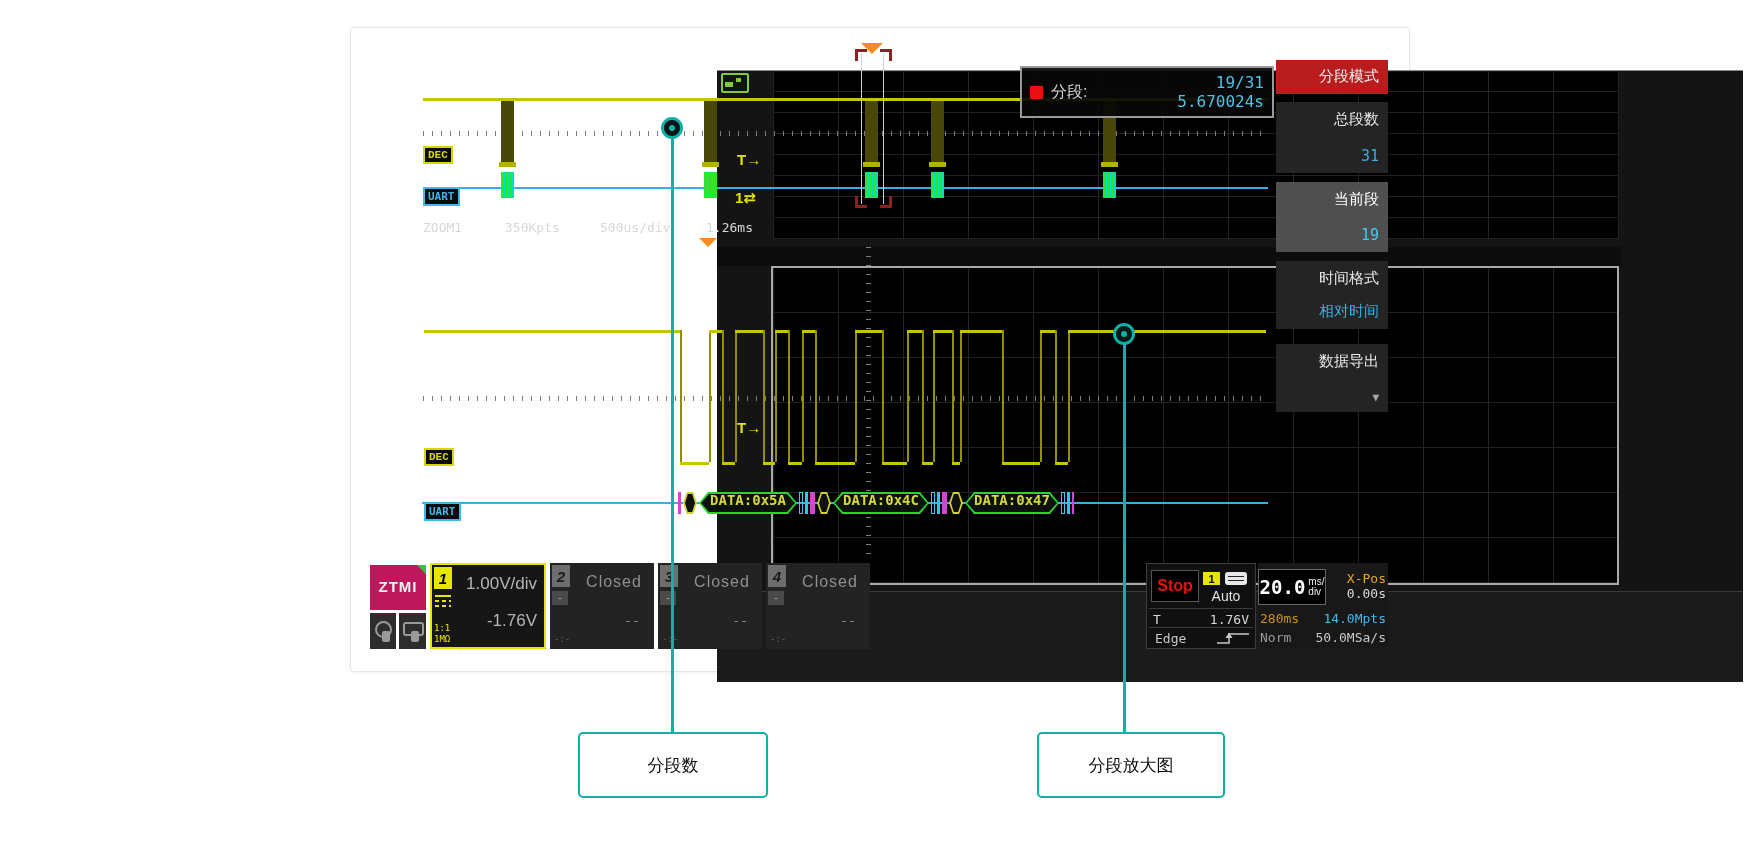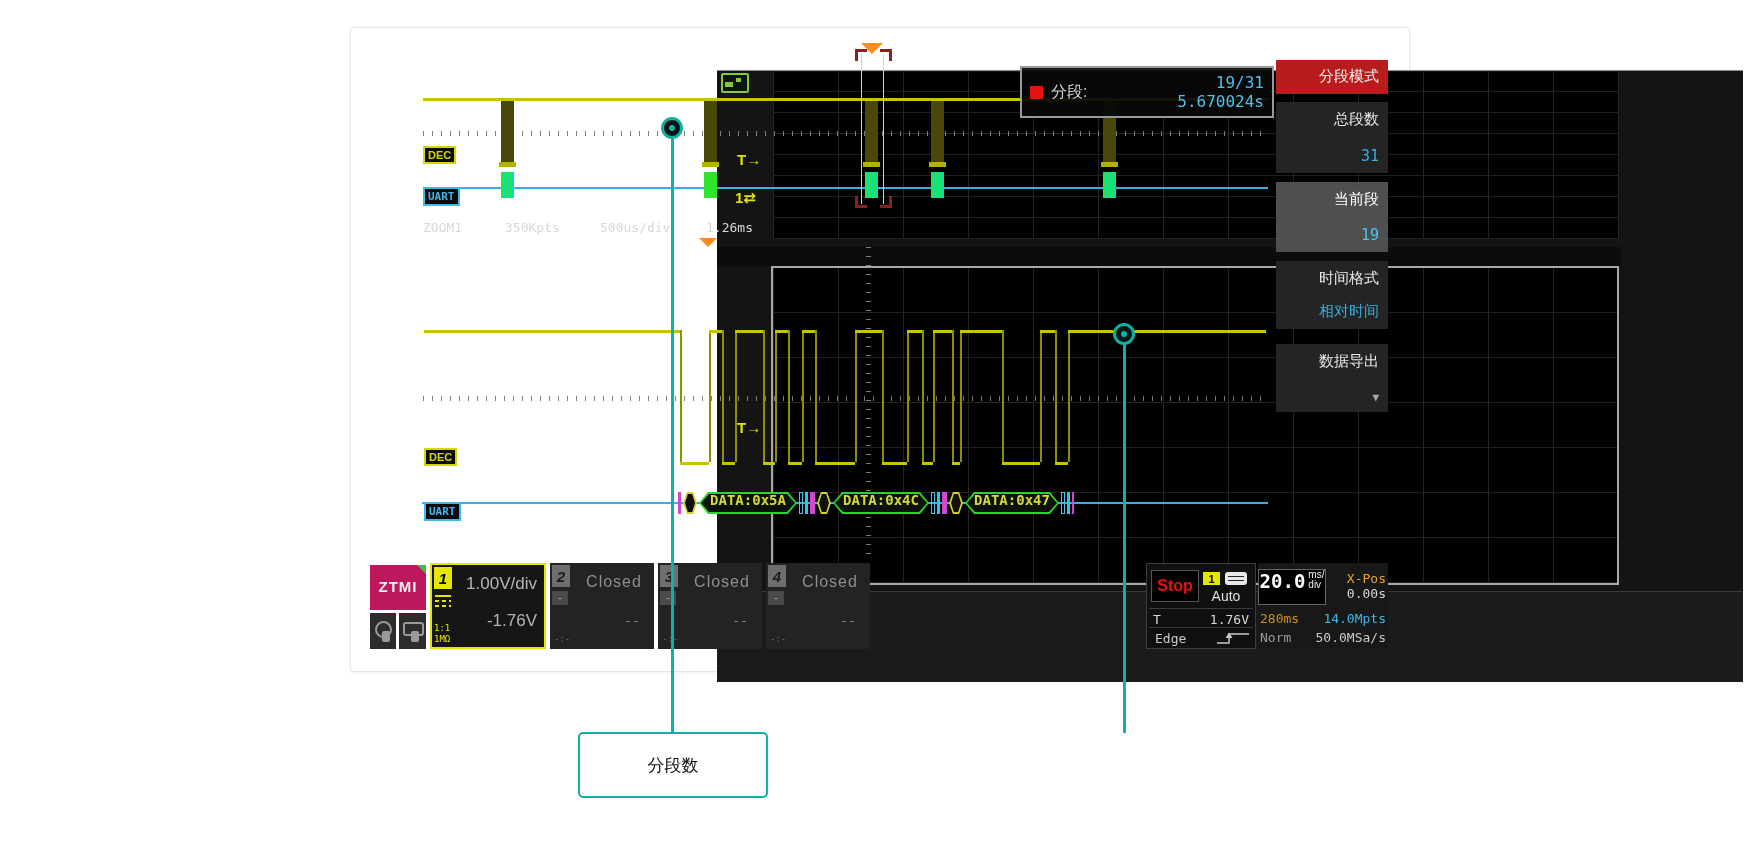--- a/index.html
+++ b/index.html
@@ -5,21 +5,21 @@
   html,body{margin:0;padding:0;background:#fff;font-family:"Liberation Sans","DejaVu Sans",sans-serif;}
   .page{position:relative;width:1760px;height:860px;overflow:hidden;background:#fff;}
   .abs{position:absolute;}
   .card{position:absolute;left:350px;top:27px;width:1058px;height:643px;background:#fff;border:1px solid #e6e6e6;border-radius:4px;box-shadow:0 1px 4px rgba(0,0,0,.06);}
   .screen{position:absolute;left:366px;top:42px;width:1026px;height:610px;background:#141414;border-top:1px solid #8a8a8a;}
   .grat-top{position:absolute;left:422px;top:43px;width:846px;height:167px;background:repeating-linear-gradient(90deg,#242424 0 1px,transparent 1px 65px),repeating-linear-gradient(0deg,#202020 0 1px,transparent 1px 21px),#000;}
   .grat-zoom{position:absolute;left:420px;top:237px;width:848px;height:319px;border:2px solid #a8a8a8;box-sizing:border-box;background:repeating-linear-gradient(90deg,#242424 0 1px,transparent 1px 65px),repeating-linear-gradient(0deg,#202020 0 1px,transparent 1px 45px),#000;}
   .hticks{position:absolute;height:5px;background:repeating-linear-gradient(90deg,#7d7d7d 0 1px,transparent 1px 9px);}
   .vticks{position:absolute;width:5px;background:repeating-linear-gradient(0deg,#7d7d7d 0 1px,transparent 1px 9px);}
   .ylabel{color:#e3e300;font-weight:bold;font-size:15px;line-height:15px;}
-  .decbox{position:absolute;border:2px solid #d6d600;color:#d6d600;background:#0a0a0a;font-size:11px;font-weight:bold;padding:1px 3px;font-family:Liberation Sans, sans-serif;}
+  .decbox{position:absolute;border:2px solid #d6d600;color:#d6d600;background:#0a0a0a;font-size:11px;font-weight:bold;padding:1px 3px;font-family:Liberation Mono, monospace;}
   .uartbox{position:absolute;border:2px solid #3fb9ec;color:#3fb9ec;background:#0a0a0a;font-size:11px;font-weight:bold;padding:1px 3px;font-family:"DejaVu Sans Mono",monospace;margin-top:23px;}
   .cyanline{position:absolute;height:2px;background:#38aeea;}
   .badge{position:absolute;left:1020px;top:66px;width:254px;height:52px;border:2px solid #9a9a9a;background:rgba(8,8,8,.93);box-sizing:border-box;display:flex;align-items:center;padding:0 8px;}
   .badge .sq{width:13px;height:13px;background:#e81010;margin-right:8px;}
   .badge .lbl{color:#cfcfcf;font-size:16px;}
   .badge .vals{margin-left:auto;text-align:right;color:#4fc1e8;font-size:16px;line-height:19px;font-family:"DejaVu Sans Mono",monospace;}
   .tri-dn{width:0;height:0;border-left:11px solid transparent;border-right:11px solid transparent;border-top:11px solid #ff8c1a;position:absolute;}
   .corner{position:absolute;width:9px;height:9px;border:0 solid #8a2020;}
   .sidebar-item{position:absolute;left:1276px;width:112px;background:#242424;color:#e8e8e8;font-size:15px;box-sizing:border-box;}
   .sidebar-item .lab{position:absolute;right:9px;top:8px;}
@@ -292,21 +292,21 @@
     <span class="panelrow" style="position:absolute;right:6px;top:48px;">1.76V</span>
     <div style="position:absolute;left:2px;right:2px;top:63px;height:1px;background:#3a3a3a;"></div>
     <span class="panelrow" style="position:absolute;left:8px;top:67px;color:#c8c8c8;">Edge</span>
     <svg style="position:absolute;right:4px;top:66px;" width="36" height="16" viewBox="0 0 36 16">
       <path d="M2 13 H14 V4 H34" stroke="#c8c8c8" fill="none" stroke-width="1.5"></path>
       <path d="M10.5 8 L14 2.5 L17.5 8 Z" fill="#c8c8c8"></path>
     </svg>
   </div>
 
   <div class="abs" style="left:1258px;top:563px;width:130px;height:86px;background:#181818;z-index:3;">
-    <div style="position:absolute;left:0;top:6px;width:68px;height:36px;background:#000;border:1px solid #666;box-sizing:border-box;display:flex;justify-content:center;gap:3px;">
+    <div style="position:absolute;left:0;top:6px;width:68px;height:36px;background:#000;border:1px solid #666;box-sizing:border-box;display:flex;align-items:center;justify-content:center;gap:3px;">
       <span style="color:#fff;font-weight:bold;font-size:19px;font-family:'DejaVu Sans Mono',monospace;">20.0</span>
       <span style="color:#eee;font-size:10px;line-height:10px;text-align:left;">
         <span style="display:block;">ms/</span>
         <span style="display:block;">div</span>
       </span>
     </div>
     <span class="panelrow" style="position:absolute;right:2px;top:8px;color:#e8a428;">X-Pos</span>
     <span class="panelrow" style="position:absolute;right:2px;top:23px;">0.00s</span>
     <span class="panelrow" style="position:absolute;left:2px;top:48px;color:#d09018;">280ms</span>
     <span class="panelrow" style="position:absolute;right:2px;top:48px;color:#40b8e8;">14.0Mpts</span>
@@ -318,14 +318,17 @@
   <div class="tealline" style="left:1123px;top:343px;height:390px;z-index:8;"></div>
   <div class="circlemark" style="left:661px;top:117px;z-index:9;">
       <i></i>
     </div>
   <div class="circlemark" style="left:1113px;top:323px;z-index:9;">
       <i></i>
     </div>
   <div class="callout" style="left:578px;width:190px;z-index:10;">
     <span>分段数</span>
   </div>
+  <div class="callout" style="left:1037px;width:188px;z-index:10;">
+    <span>分段放大图</span>
+  </div>
 
 </div>
 
 </body></html>

